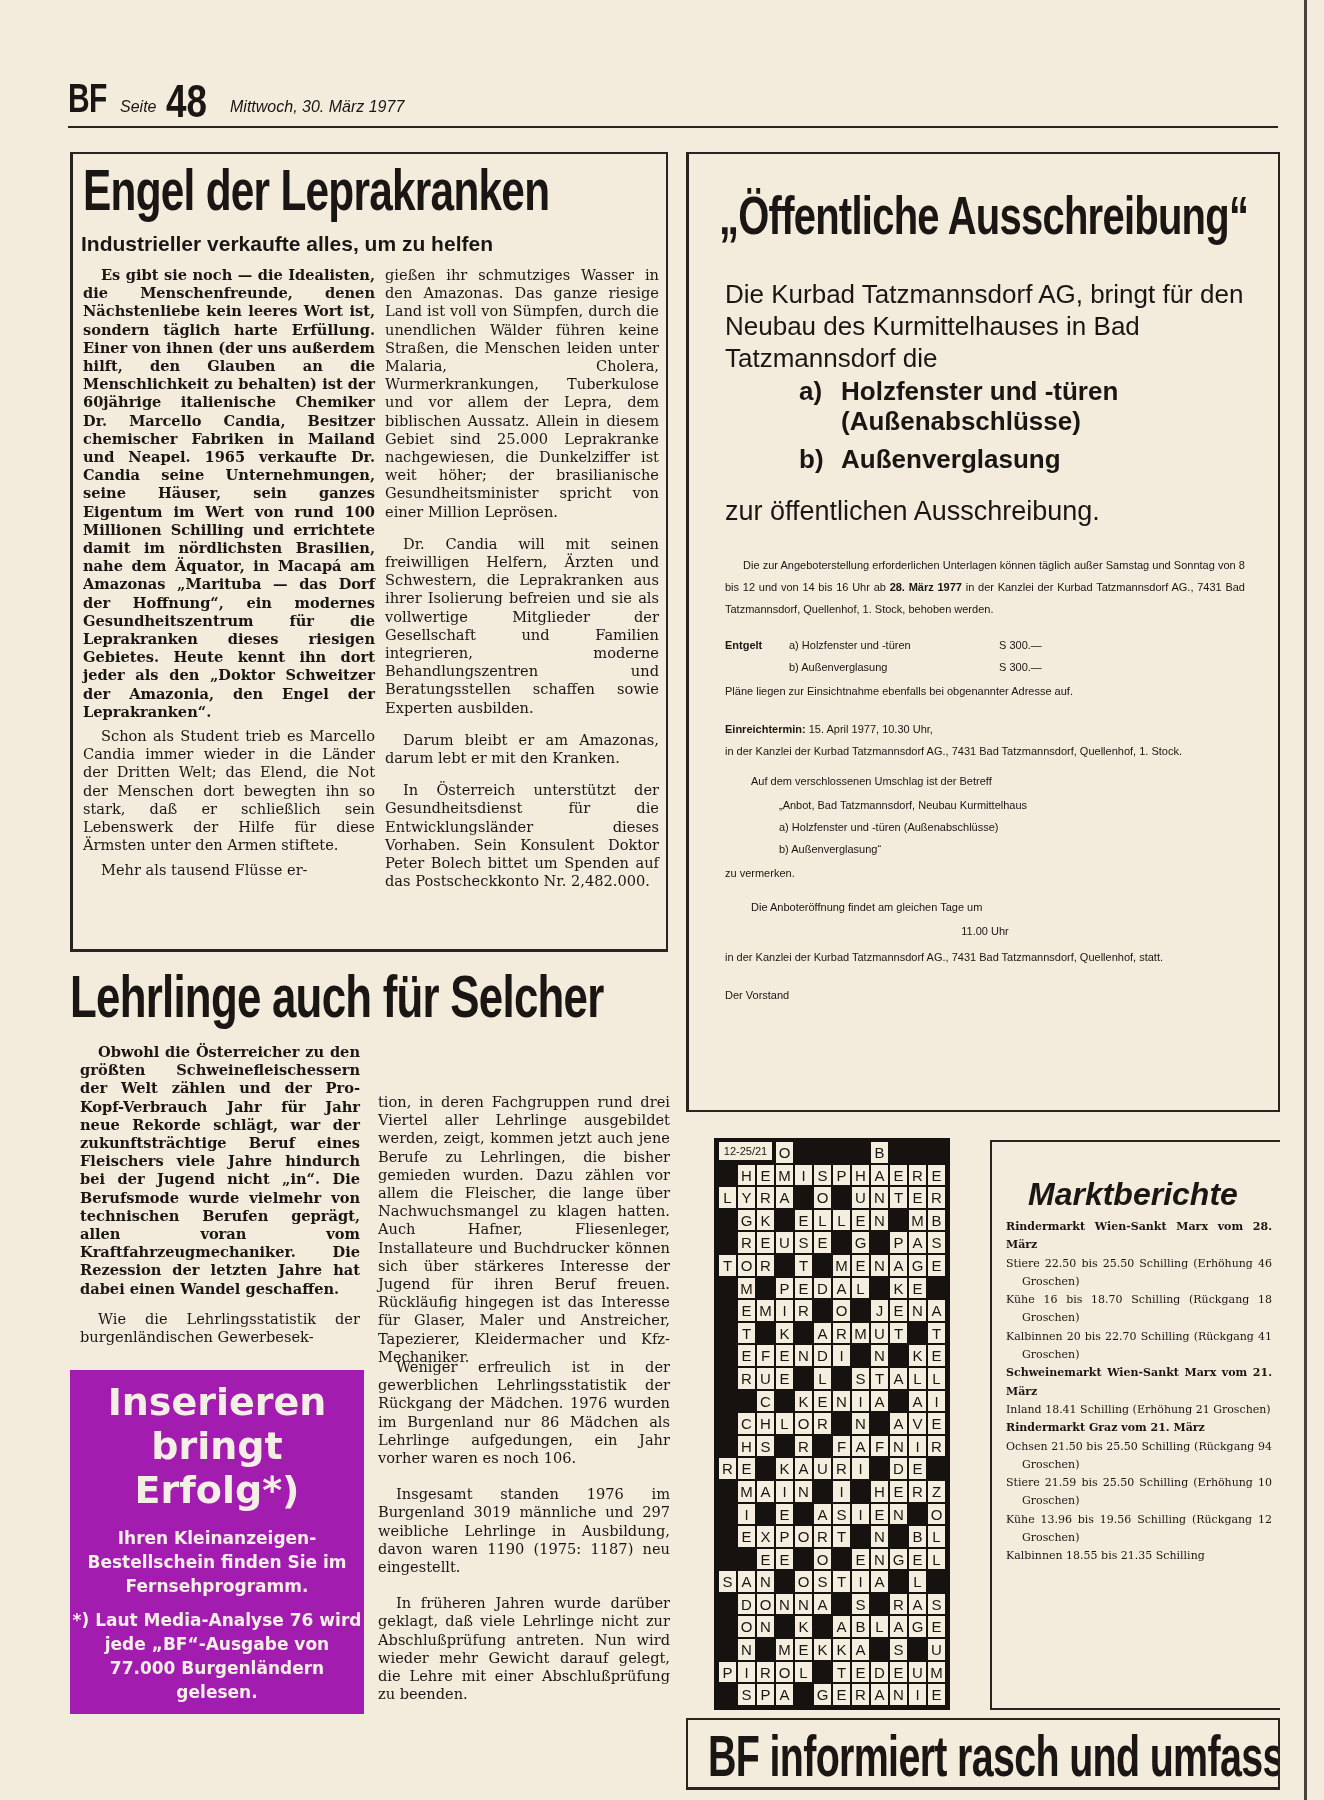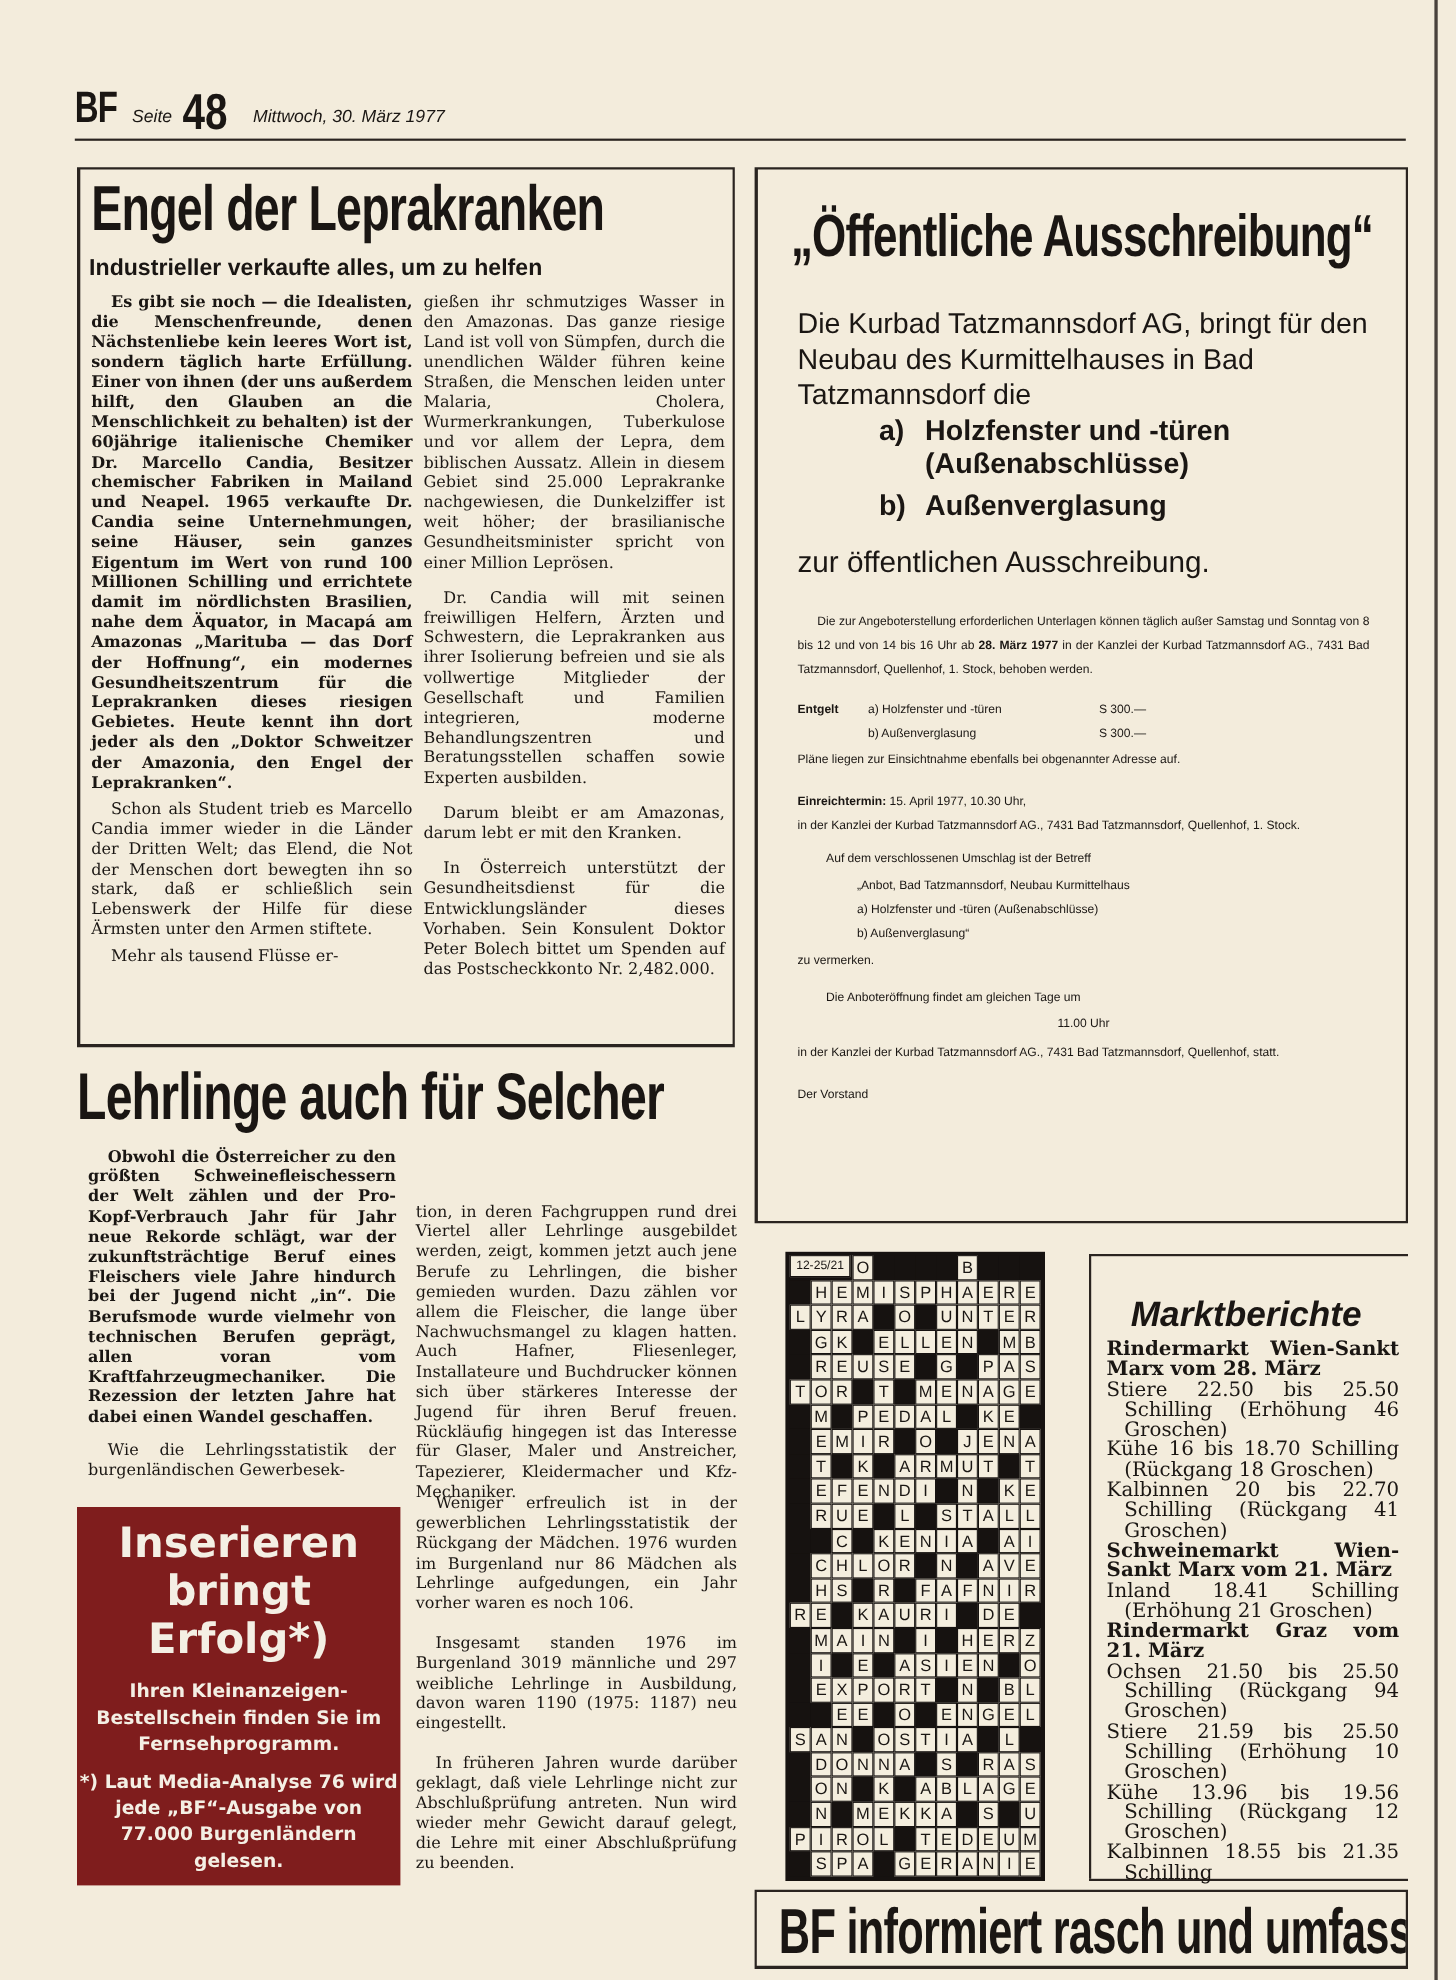--- a/index.html
+++ b/index.html
@@ -29,21 +29,21 @@
   #art1-c2 { left:312px; top:112px; width:274px; font-family:"DejaVu Serif", serif; }
 
   
   #art2-title { left:70px; top:962px; font-size:60px; transform:scaleX(0.73); letter-spacing:-1px; }
   #art2-c1 { left:80px; top:1043px; width:280px; font-family:"DejaVu Serif", serif; }
   #art2-c2 { left:378px; top:1093px; width:292px; font-family:"DejaVu Serif", serif; }
   #art2-c3 { left:378px; top:1358px; width:292px; font-family:"DejaVu Serif", serif; }
   #art2-c2 p + p, #art2-c3 p + p { margin-top:18px; }
 
   
-  #ad { left:70px; top:1370px; width:294px; height:344px; background:#7f1d1d; color:#f4efe4; text-align:center; font-family:"DejaVu Sans", sans-serif; }
+  #ad { left:70px; top:1370px; width:294px; height:344px; background:#a21caf; color:#f4efe4; text-align:center; font-family:"DejaVu Sans", sans-serif; }
   #ad-headline { margin-top:10px; font-size:38px; line-height:44px; font-weight:bold; }
   #ad-body { margin-top:14px; font-size:17px; line-height:24px; font-weight:bold; }
   #ad-note { margin-top:10px; font-size:17px; line-height:24px; font-weight:bold; }
 
   
   #tender { left:686px; top:152px; width:594px; height:960px; border:2px solid #2a2420; border-left-width:3px; box-sizing:border-box; }
   #tender-title { left:30px; top:30px; font-size:54px; transform:scaleX(0.74); letter-spacing:-1px; }
   #tender-intro { left:36px; top:124px; width:540px; font-family:"Liberation Sans", sans-serif; font-size:26px; line-height:32px; }
   #tender-items { left:110px; top:222px; font-family:"Liberation Sans", sans-serif; font-size:26px; font-weight:bold; line-height:30px; }
   #tender-items .item { display:flex; }
@@ -64,21 +64,21 @@
   #cw { left:714px; top:1138px; width:236px; height:572px; background:#161210; }
   #cw-grid { position:absolute; left:4px; top:3px; display:grid; grid-template-columns:repeat(12, 19px); grid-auto-rows:22.6px; gap:0; }
   .cell { box-sizing:border-box; font-family:"Liberation Sans", sans-serif; font-size:15px; text-align:center; line-height:22px; }
   .cell.w { background:#f4eede; border:1px solid #161210; }
   .cell.b { background:#161210; }
   #cw-label { position:absolute; left:4px; top:3px; width:55px; height:20px; background:#f4eede; border:1px solid #161210; box-sizing:border-box; font-family:"Liberation Sans", sans-serif; font-size:11px; line-height:18px; text-align:center; z-index:2; }
 
   
   #market { left:990px; top:1140px; width:290px; height:338px; }
   #market-title { left:38px; top:36px; font-family:"Liberation Sans", sans-serif; font-size:32px; font-style:italic; font-weight:bold; }
-  #market-body { left:16px; top:78px; width:266px; font-family:"DejaVu Serif", serif; font-size:18px; line-height:18.3px; text-align:justify; }
+  #market-body { left:16px; top:78px; width:266px; font-family:"DejaVu Serif", serif; font-size:11px; line-height:18.3px; text-align:justify; }
   #market-body .hd { font-weight:bold; }
   #market-body .ln { padding-left:16px; text-indent:-16px; }
   #market-border { left:990px; top:1140px; width:2px; height:568px; background:#2a2420; }
   #market-bottom { left:990px; top:1708px; width:290px; height:2px; background:#2a2420; }
 
   
   #slogan { left:686px; top:1718px; width:594px; height:72px; border:2px solid #2a2420; border-bottom-width:3px; box-sizing:border-box; overflow:hidden; }
   #slogan-text { left:20px; top:2px; font-size:58px; transform:scaleX(0.68); letter-spacing:-1px; }
 
   #right-edge { left:1304px; top:0; width:3px; height:1800px; background:#2a2420; opacity:0.85; }

